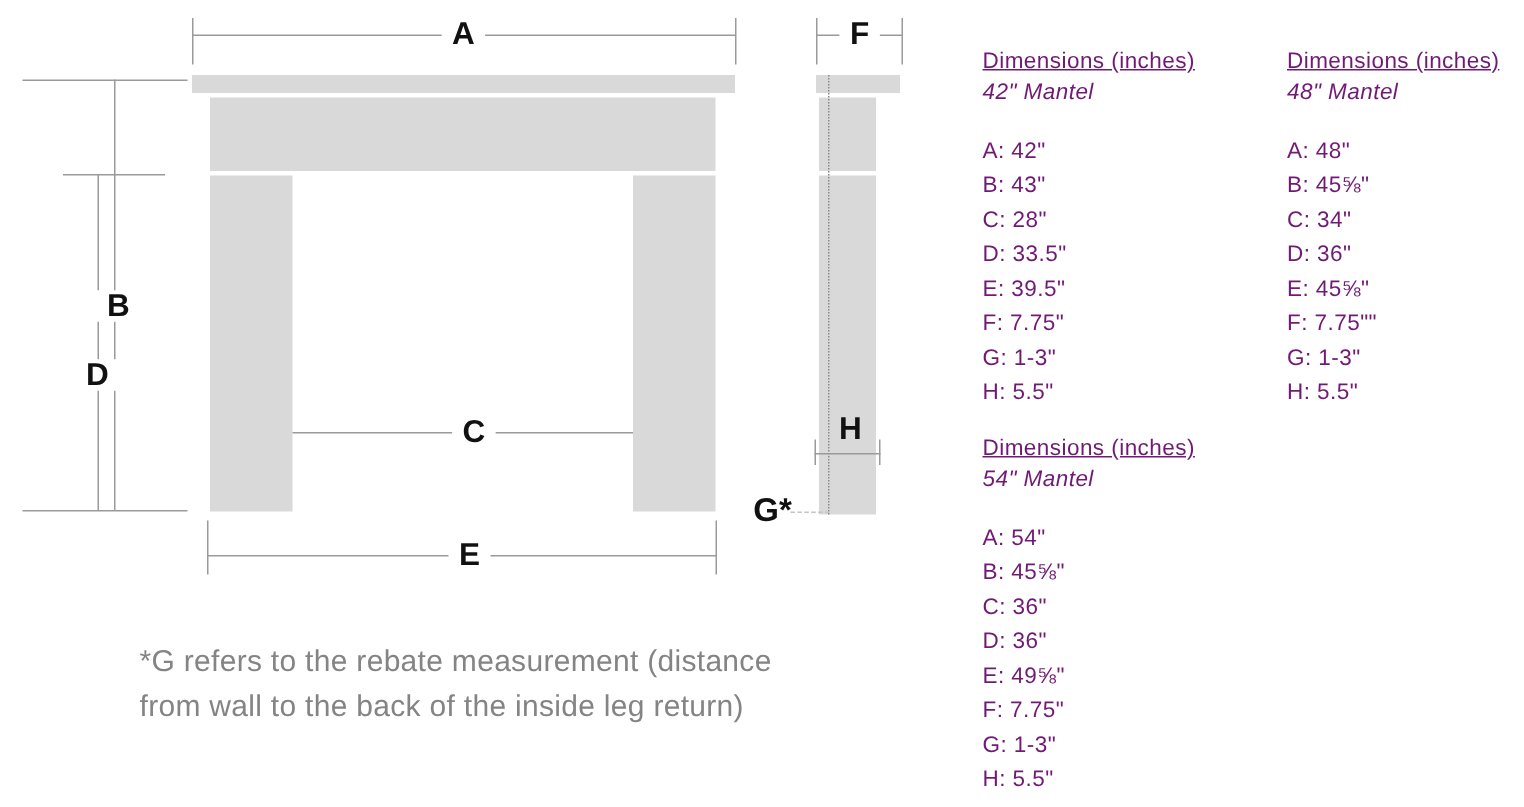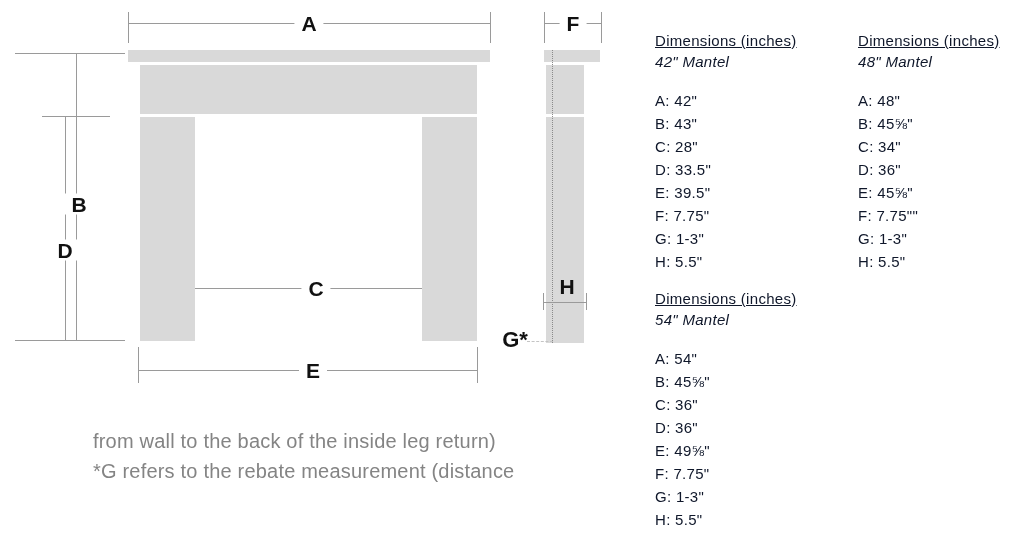--- a/index.html
+++ b/index.html
@@ -18,21 +18,21 @@
     font-weight:bold;font-size:21px;line-height:1;color:#111;
     background:#fff;padding:0 7px;white-space:nowrap;
   }
   .dim-label.bare{background:transparent;padding:0;}
   
   .footnote{
     position:absolute;left:93px;top:426px;color:#848484;
     font-size:20px;line-height:30px;letter-spacing:.2px;white-space:nowrap;
   }
   
-  .dim-table{position:absolute;width:190px;color:#0f172a;font-size:15px;letter-spacing:.3px;}
+  .dim-table{position:absolute;width:190px;color:#701a75;font-size:15px;letter-spacing:.3px;}
   .dim-table .title{text-decoration:underline;line-height:21px;white-space:nowrap;}
   .dim-table .subtitle{font-style:italic;line-height:21px;white-space:nowrap;}
   .dim-table .rows{margin-top:17px;}
   .dim-table .row{line-height:23px;white-space:nowrap;}
 </style>
 </head>
 <body>
 
 <div id="stage">
 
@@ -80,22 +80,22 @@
   <div class="dim-label" style="left:309px;top:23px;">A</div>
   <div class="dim-label" style="left:79px;top:204px;">B</div>
   <div class="dim-label" style="left:316px;top:288px;">C</div>
   <div class="dim-label" style="left:65px;top:250px;">D</div>
   <div class="dim-label" style="left:313px;top:370px;">E</div>
   <div class="dim-label" style="left:573px;top:23px;">F</div>
   <div class="dim-label bare" style="left:515px;top:340px;font-size:22px;">G*</div>
   <div class="dim-label bare" style="left:567px;top:286px;">H</div>
 
   <div class="footnote">
+    <div>*G refers to the rebate measurement (distance</div>
     <div>from wall to the back of the inside leg return)</div>
-    <div>*G refers to the rebate measurement (distance</div>
   </div>
 
   <div class="dim-table" style="left:655px;top:30px;">
     <div class="title">Dimensions (inches)</div>
     <div class="subtitle">42" Mantel</div>
     <div class="rows">
       <div class="row">A: 42"</div>
       <div class="row">B: 43"</div>
       <div class="row">C: 28"</div>
       <div class="row">D: 33.5"</div>

